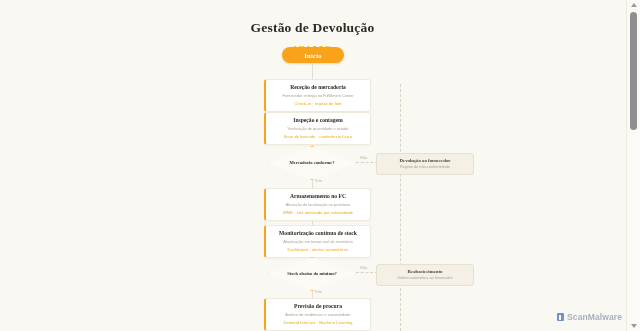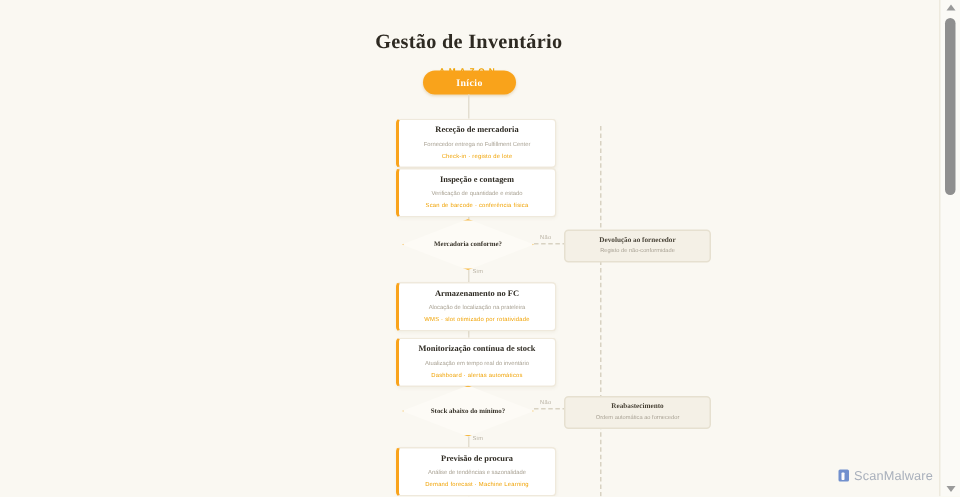--- a/index.html
+++ b/index.html
@@ -232,20 +232,21 @@
     width: 2px;
     height: 5px;
     background: #ffffff;
     border-radius: 0.5px;
   }
 
   #watermark-text {
     font-size: 8.5px;
     color: #9aa3b2;
     letter-spacing: 0.1px;
+    font-weight: bold;
   }
 
   
   #scrollbar-track {
     position: absolute;
     top: 0;
     right: 0;
     width: 14px;
     height: 331px;
     background: #fbfaf6;
@@ -280,21 +281,21 @@
     bottom: 3px;
     border-top: 4px solid #9a9a9a;
   }
 </style>
 </head>
 <body>
 
 <div id="viewport">
 
   <div id="header">
-    <div id="page-title">Gestão de Inventário</div>
+    <div id="page-title">Gestão de Devolução</div>
     <div id="subtitle-wrap">
       <span id="page-subtitle">AMAZON</span>
       <span id="subtitle-rule"></span>
     </div>
   </div>
 
   <button id="start-button">Início</button>
 
   <div class="spine" style="top:63px; height:16px;"></div>
   <div class="spine" style="top:101px; height:11px;"></div>

